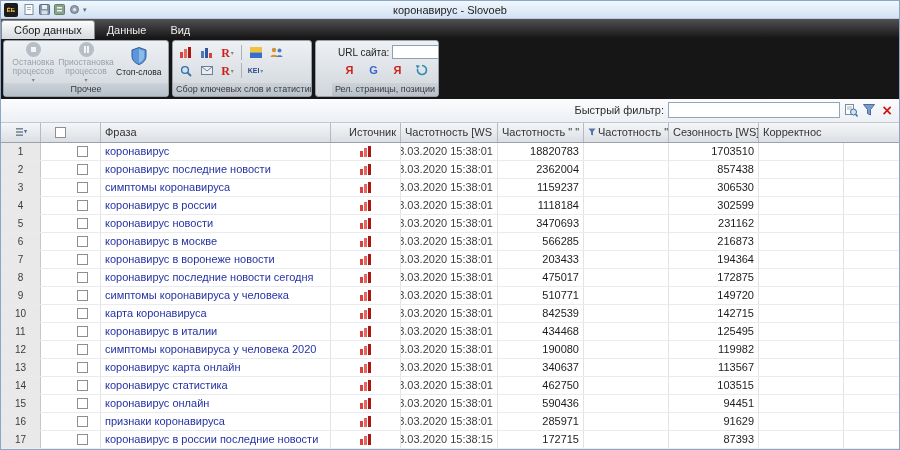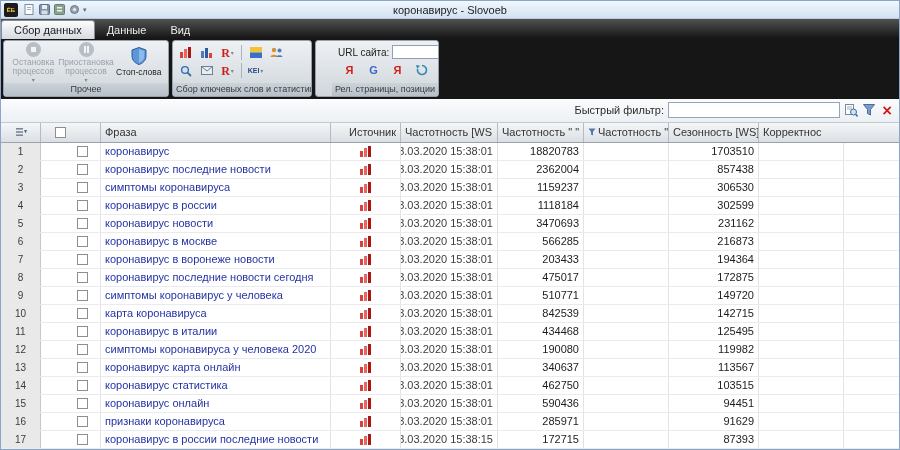--- a/index.html
+++ b/index.html
@@ -480,21 +480,21 @@
     <div class="cell c-val">172875</div>
     <div class="cell"></div>
     <div class="cell" style="border-right:none;"></div>
   </div>
 
   <div class="trow">
     <div class="cell c-num">9</div>
     <div class="cell c-check">
       <span class="cb"></span>
     </div>
-    <div class="cell c-phrase">симптомы коронавирус у человека</div>
+    <div class="cell c-phrase">симптомы коронавируса у человека</div>
     <div class="cell c-source">
       <svg width="12" height="11">
               <rect x="0" y="5" width="3" height="6" fill="#d8413c"></rect>
               <rect x="4" y="2" width="3" height="9" fill="#e96560"></rect>
               <rect x="8" y="0" width="3" height="11" fill="#a81713"></rect>
             </svg>
     </div>
     <div class="cell c-date">13.03.2020 15:38:01</div>
     <div class="cell c-val">510771</div>
     <div class="cell c-val"></div>

